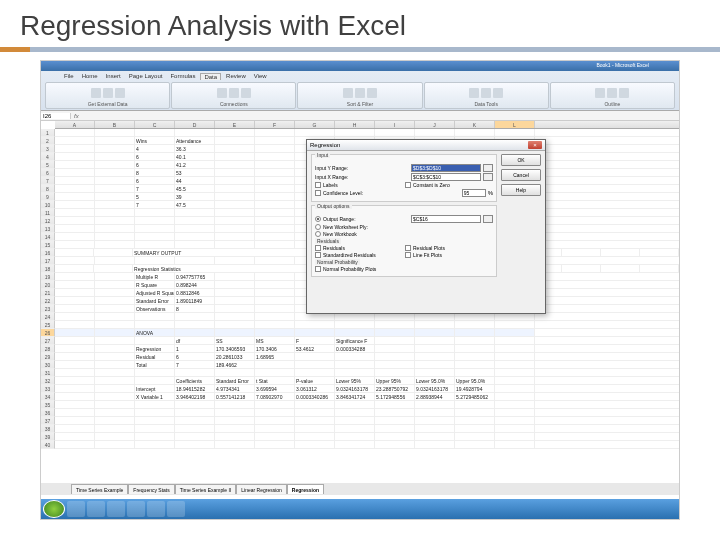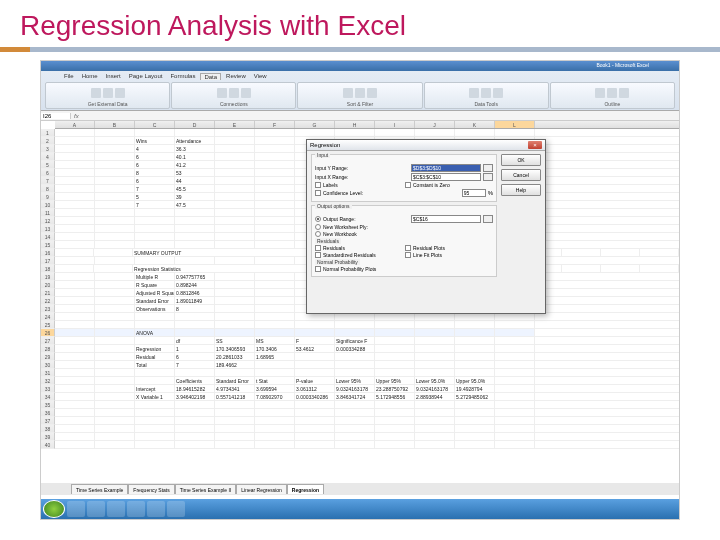--- a/index.html
+++ b/index.html
@@ -1,17 +1,17 @@
 <!DOCTYPE html>
 <html><head>
 <meta charset="utf-8">
 <style>
   * { box-sizing: border-box; margin: 0; padding: 0; }
   body { font-family: Arial, sans-serif; background: #fff; width: 720px; height: 540px; overflow: hidden; position: relative; }
-  .slide-title { font-size: 28px; color: #be185d; padding: 10px 20px 5px; font-weight: normal; }
+  .slide-title { font-size: 28px; color: #404040; padding: 10px 20px 5px; font-weight: normal; }
   .accent-bar { height: 5px; display: flex; }
   .accent-bar .orange { width: 30px; background: #d28a3a; }
   .accent-bar .blue { flex: 1; background: #a8b8cc; }
   .excel-area { position: absolute; left: 40px; top: 60px; width: 640px; height: 460px; background: #fff; border: 1px solid #ccc; font-size: 7px; overflow: hidden; }
   .ribbon { height: 50px; background: linear-gradient(#e8eef6,#d8e2ee); border-bottom: 1px solid #aaa; position: relative; }
   .qat { position: absolute; top: 0; left: 0; right: 0; height: 10px; background: linear-gradient(#5a8fd0,#3a6fa8); }
   .tabs { position: absolute; top: 10px; left: 0; right: 0; height: 10px; display: flex; gap: 2px; padding-left: 20px; font-size: 6px; color: #333; align-items: center; }
   .tabs span { padding: 0 3px; }
   .tabs .active { background: #f0f0f0; border: 1px solid #aaa; border-bottom: none; }
   .ribbon-groups { position: absolute; top: 20px; left: 0; right: 0; bottom: 0; display: flex; gap: 1px; padding: 1px 4px; }

